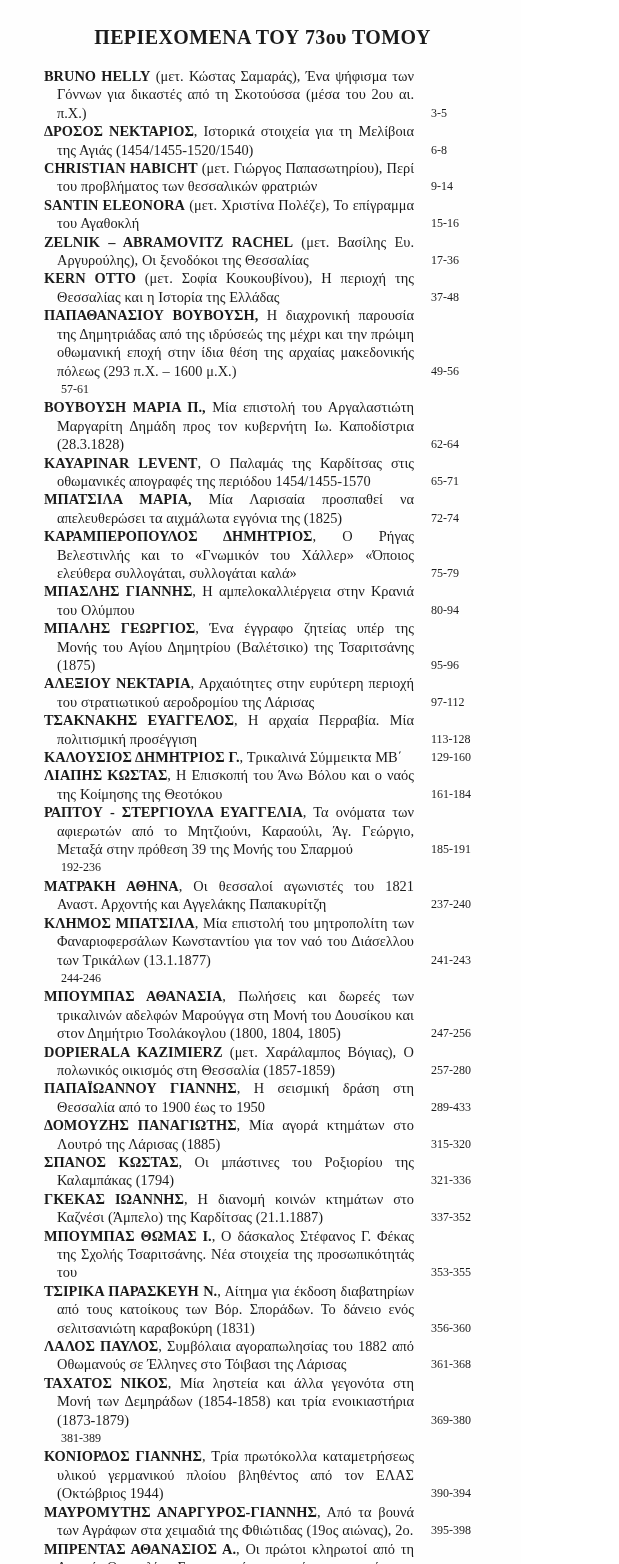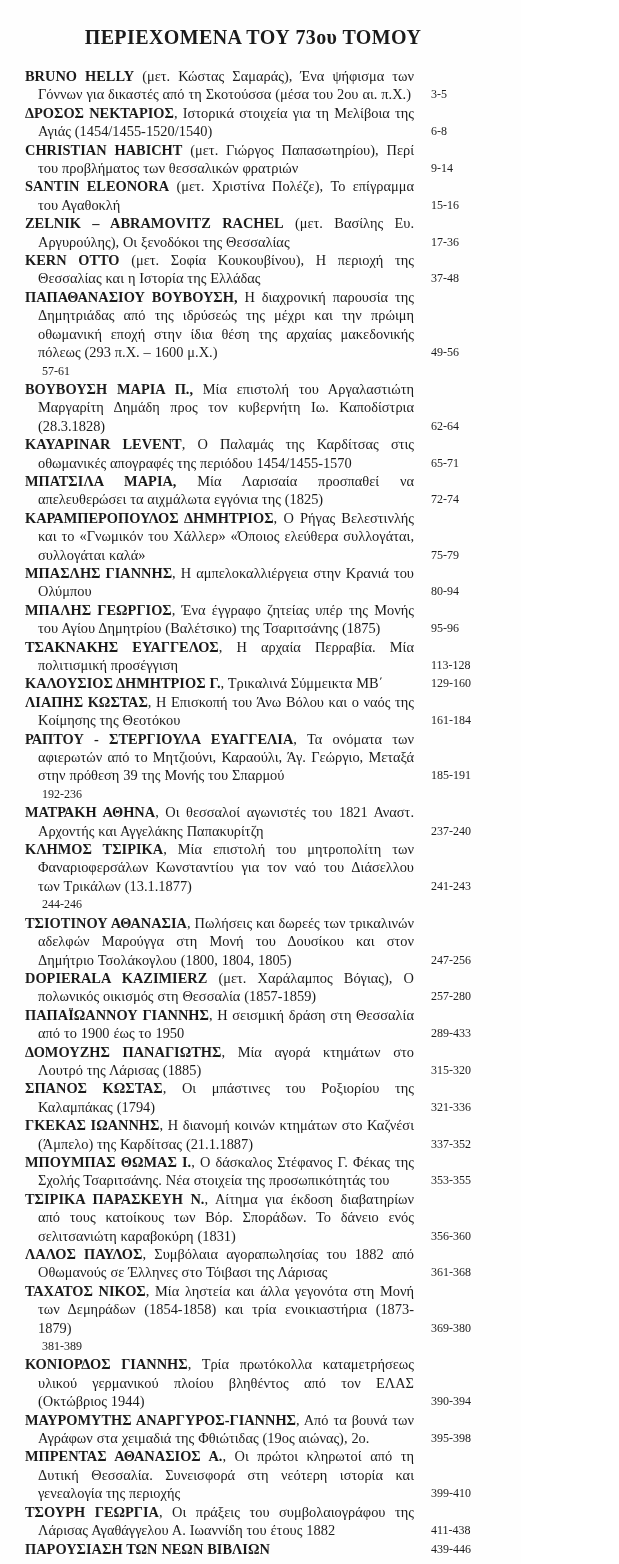--- a/index.html
+++ b/index.html
@@ -1,21 +1,21 @@
 <!DOCTYPE html>
 <html><head>
 <meta charset="utf-8">
 <style>
   html, body { margin: 0; padding: 0; background: #ffffff; }
   .page {
     width: 521px;
     height: 1564px;
     box-sizing: border-box;
     background: #fefefe;
-    padding: 20px 40px 16px 25px;
+    padding: 20px 40px 16px 44px;
     overflow: hidden;
     font-family: "Liberation Serif", "DejaVu Serif", serif;
     color: #1b1b1b;
   }
   .doc-title {
     text-align: center;
     font-size: 20px;
     font-weight: bold;
     letter-spacing: 0.4px;
     margin: 6px 0 18px 0;
@@ -113,20 +113,24 @@
   <div class="entry">
     <div class="entry-text"><span class="entry-author">ΜΠΑΣΛΗΣ ΓΙΑΝΝΗΣ</span><span class="entry-title">, Η αμπελοκαλλιέργεια στην Κρανιά του Ολύμπου</span></div>
     <div class="entry-pages">80-94</div>
   </div>
 
   <div class="entry">
     <div class="entry-text"><span class="entry-author">ΜΠΑΛΗΣ ΓΕΩΡΓΙΟΣ</span><span class="entry-title">, Ένα έγγραφο ζητείας υπέρ της Μονής του Αγίου Δημητρίου (Βαλέτσικο) της Τσαριτσάνης (1875)</span></div>
     <div class="entry-pages">95-96</div>
   </div>
 
+  <div class="entry">
+    <div class="entry-text"><span class="entry-author">ΑΛΕΞΙΟΥ ΝΕΚΤΑΡΙΑ</span><span class="entry-title">, Αρχαιότητες στην ευρύτερη περιοχή του στρατιωτικού αεροδρομίου της Λάρισας</span></div>
+    <div class="entry-pages">97-112</div>
+  </div>
 
   <div class="entry">
     <div class="entry-text"><span class="entry-author">ΤΣΑΚΝΑΚΗΣ ΕΥΑΓΓΕΛΟΣ</span><span class="entry-title">, Η αρχαία Περραβία. Μία πολιτισμική προσέγγιση</span></div>
     <div class="entry-pages">113-128</div>
   </div>
 
   <div class="entry">
     <div class="entry-text"><span class="entry-author">ΚΑΛΟΥΣΙΟΣ ΔΗΜΗΤΡΙΟΣ Γ.</span><span class="entry-title">, Τρικαλινά Σύμμεικτα ΜΒ΄</span></div>
     <div class="entry-pages">129-160</div>
   </div>
@@ -144,30 +148,30 @@
   <div class="entry">
     <div class="entry-pages">192-236</div>
   </div>
 
   <div class="entry">
     <div class="entry-text"><span class="entry-author">ΜΑΤΡΑΚΗ ΑΘΗΝΑ</span><span class="entry-title">, Οι θεσσαλοί αγωνιστές του 1821 Αναστ. Αρχοντής και Αγγελάκης Παπακυρίτζη</span></div>
     <div class="entry-pages">237-240</div>
   </div>
 
   <div class="entry">
-    <div class="entry-text"><span class="entry-author">ΚΛΗΜΟΣ ΤΣΙΡΙΚΑ</span><span class="entry-title">, Μία επιστολή του μητροπολίτη των Φαναριοφερσάλων Κωνσταντίου για τον ναό του Διάσελλου των Τρικάλων (13.1.1877)</span></div>
+    <div class="entry-text"><span class="entry-author">ΚΛΗΜΟΣ ΜΠΑΤΣΙΛΑ</span><span class="entry-title">, Μία επιστολή του μητροπολίτη των Φαναριοφερσάλων Κωνσταντίου για τον ναό του Διάσελλου των Τρικάλων (13.1.1877)</span></div>
     <div class="entry-pages">241-243</div>
   </div>
 
   <div class="entry">
     <div class="entry-pages">244-246</div>
   </div>
 
   <div class="entry">
-    <div class="entry-text"><span class="entry-author">ΤΣΙΟΤΙΝΟΥ ΑΘΑΝΑΣΙΑ</span><span class="entry-title">, Πωλήσεις και δωρεές των τρικαλινών αδελφών Μαρούγγα στη Μονή του Δουσίκου και στον Δημήτριο Τσολάκογλου (1800, 1804, 1805)</span></div>
+    <div class="entry-text"><span class="entry-author">ΜΠΟΥΜΠΑΣ ΑΘΑΝΑΣΙΑ</span><span class="entry-title">, Πωλήσεις και δωρεές των τρικαλινών αδελφών Μαρούγγα στη Μονή του Δουσίκου και στον Δημήτριο Τσολάκογλου (1800, 1804, 1805)</span></div>
     <div class="entry-pages">247-256</div>
   </div>
 
   <div class="entry">
     <div class="entry-text"><span class="entry-author">DOPIERALA KAZIMIERZ</span><span class="entry-title"> (μετ. Χαράλαμπος Βόγιας), Ο πολωνικός οικισμός στη Θεσσαλία (1857-1859)</span></div>
     <div class="entry-pages">257-280</div>
   </div>
 
 
   <div class="entry">

